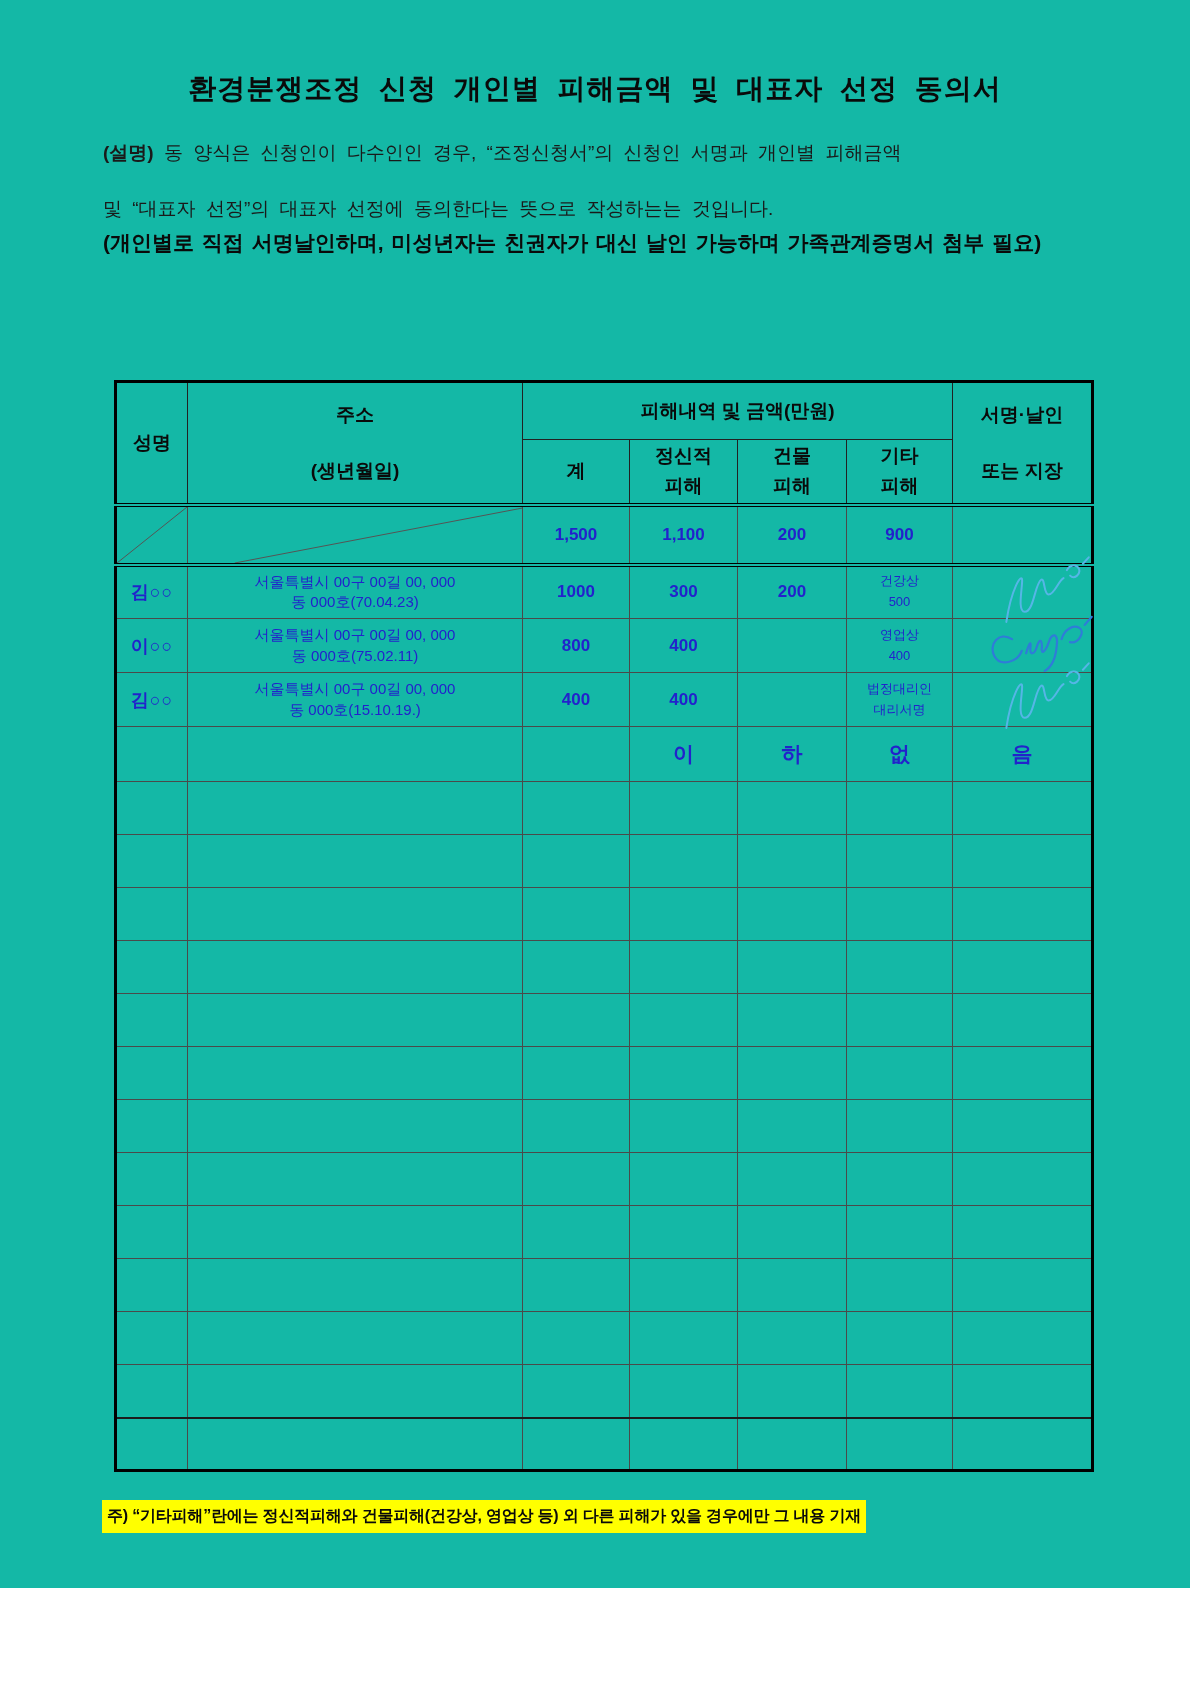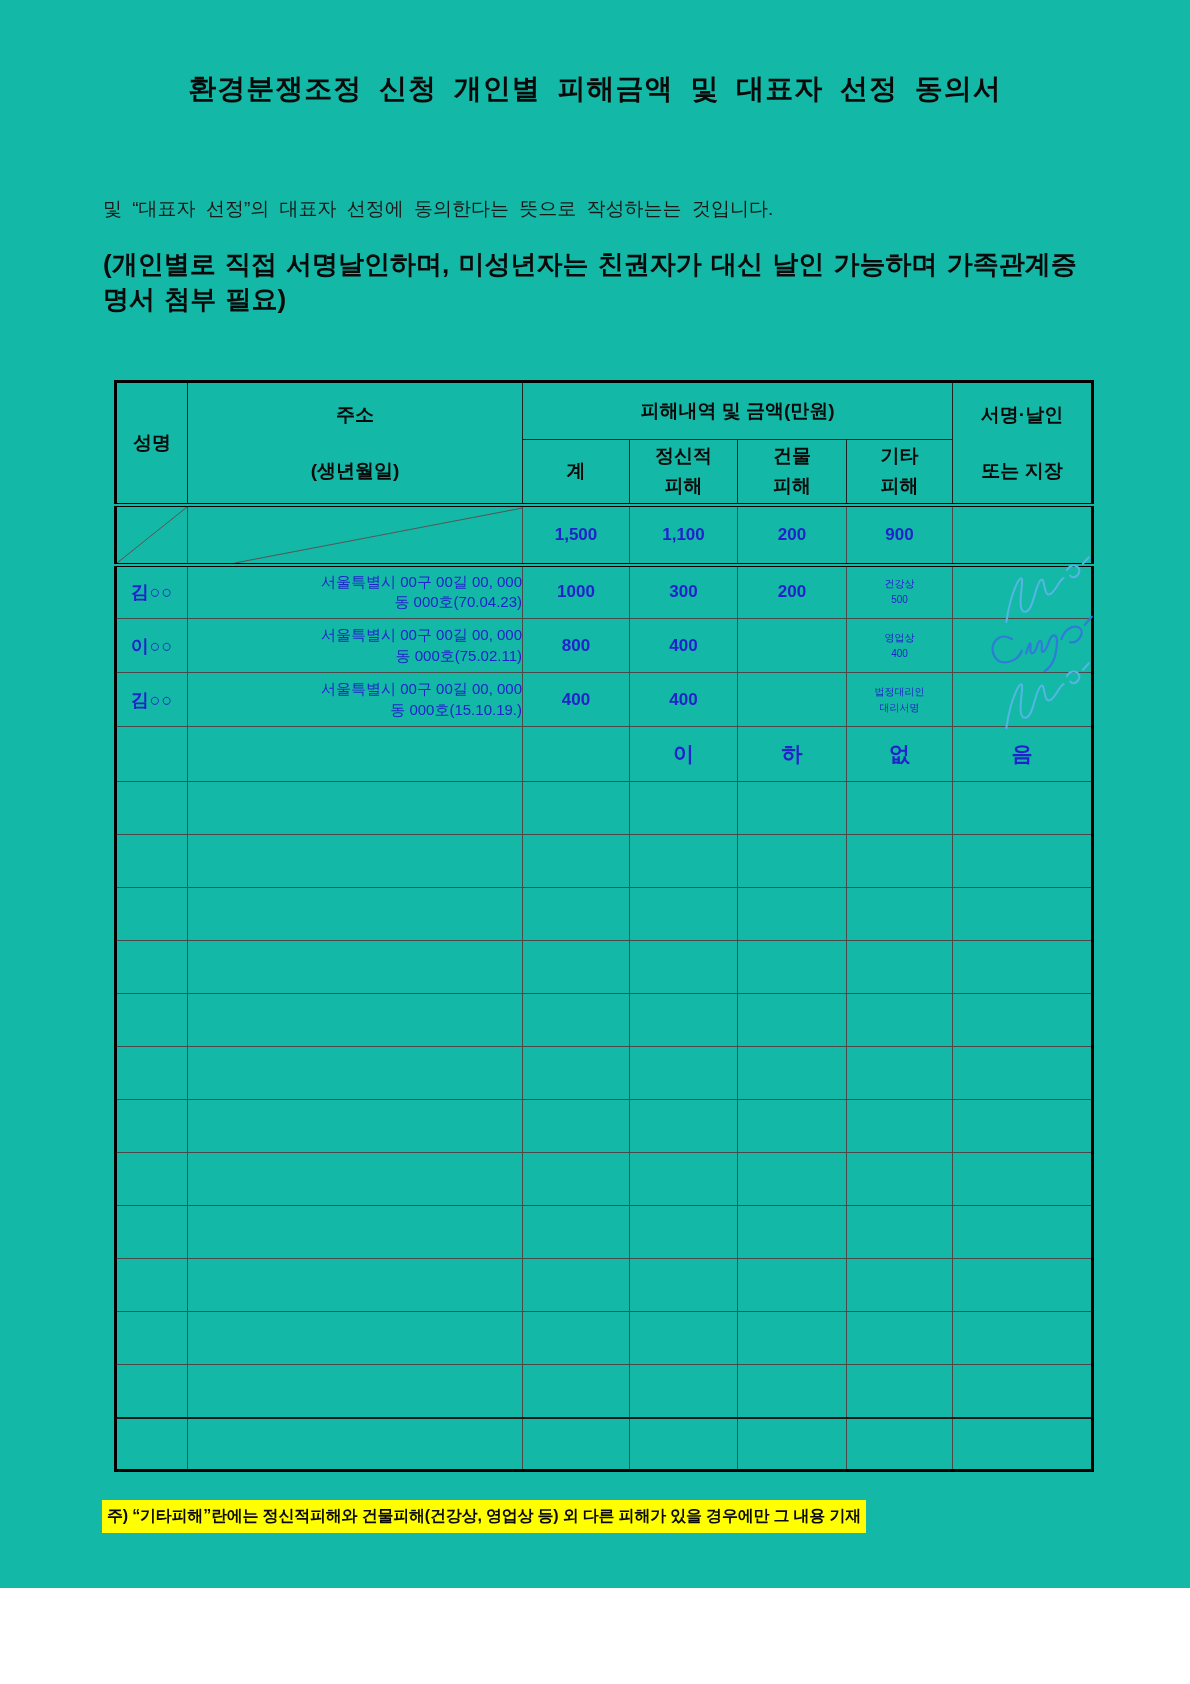--- a/index.html
+++ b/index.html
@@ -34,22 +34,22 @@
   .desc-line2 {
     position: absolute;
     top: 196px; left: 103px; right: 150px;
     text-align: left;
     font-size: 19px;
     word-spacing: 5px;
     color: #1a1a1a;
   }
   .desc-note {
     position: absolute;
-    top: 247px; left: 103px; right: 90px;
-    font-size: 26px;
+    top: 229px; left: 103px; right: 90px;
+    font-size: 21px;
     font-weight: bold;
     word-spacing: 2px;
     color: #0a0a0a;
   }
   table.main-table {
     position: absolute;
     left: 114px; top: 380px;
     border-collapse: collapse;
     table-layout: fixed;
     border: 3px solid #000;
@@ -75,22 +75,22 @@
   tr.totals-row { height: 60px; }
   tr.totals-row td { border-top: 4px double #000; border-bottom: 4px double #000; }
   tr.data-row { height: 54px; }
   tr.ihanone-row { height: 55px; }
   tr.empty-row { height: 53px; }
   tr.dark-top td { border-top: 2px solid #1c1c1c; }
   .ink { color: var(--ink, #2222cc); }
   .val { font-size: 17px; font-weight: bold; }
   .name-cell { font-size: 18px; font-weight: bold; letter-spacing: 1px; }
   .addr-cell { text-align: left; padding-left: 9px; }
-  .addr-line { display: block; font-size: 15px; line-height: 1.35; text-align: right; }
-  .other-small { font-size: 10px; line-height: 1.6; }
+  .addr-line { display: block; font-size: 15px; line-height: 1.35; }
+  .other-small { font-size: 13px; line-height: 1.6; }
   .big-char { font-size: 21px; font-weight: bold; }
   .diag-cell { position: relative; }
   .diag-cell svg { position: absolute; inset: 0; width: 100%; height: 100%; display: block; }
   .diag-line { stroke: #555; stroke-width: 1; }
   .sign-cell { position: relative; }
   .sig-svg { position: absolute; top: -4px; right: -14px; overflow: visible; }
   .sig-light-stroke { stroke: var(--sig-light, #55b6e6); fill: none; stroke-width: 2; stroke-linecap: round; }
   .sig-blue-stroke { stroke: var(--sig-blue, #2f7cd8); fill: none; stroke-width: 2.2; stroke-linecap: round; }
   .footnote {
     position: absolute;
@@ -104,20 +104,24 @@
     letter-spacing: -0.2px;
   }
 </style>
 </head>
 <body>
 
 <div class="page">
 
   <h1 class="title">환경분쟁조정 신청 개인별 피해금액 및 대표자 선정 동의서</h1>
 
+  <div class="desc-line1">
+    <span class="desc-label">(설명)</span>
+    <span>동 양식은 신청인이 다수인인 경우, “조정신청서”의 신청인 서명과 개인별 피해금액</span>
+  </div>
   <div class="desc-line2">및 “대표자 선정”의 대표자 선정에 동의한다는 뜻으로 작성하는는 것입니다.</div>
   <div class="desc-note">(개인별로 직접 서명날인하며, 미성년자는 친권자가 대신 날인 가능하며 가족관계증명서 첨부 필요)</div>
 
   <table class="main-table">
     <colgroup>
       <col style="width:72px">
       <col style="width:335px">
       <col style="width:107px">
       <col style="width:108px">
       <col style="width:109px">

